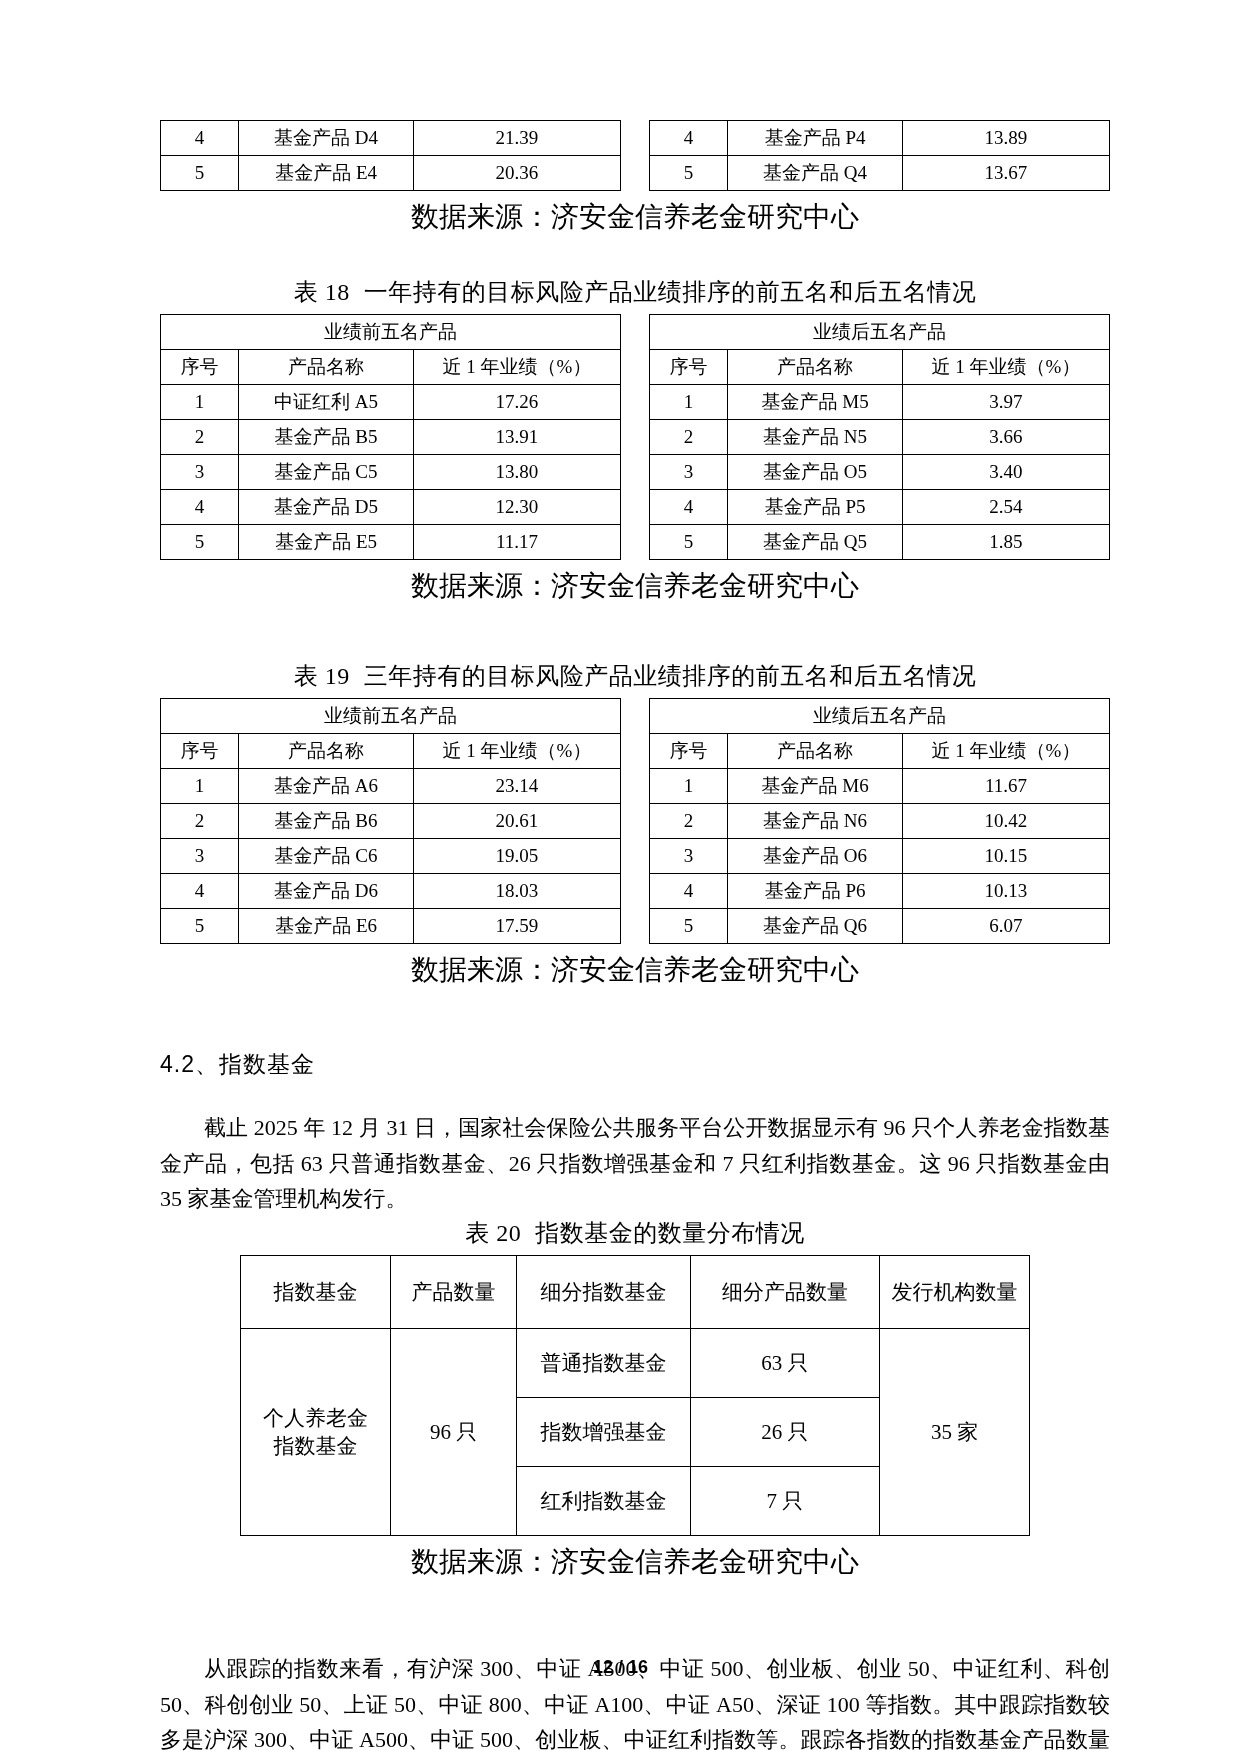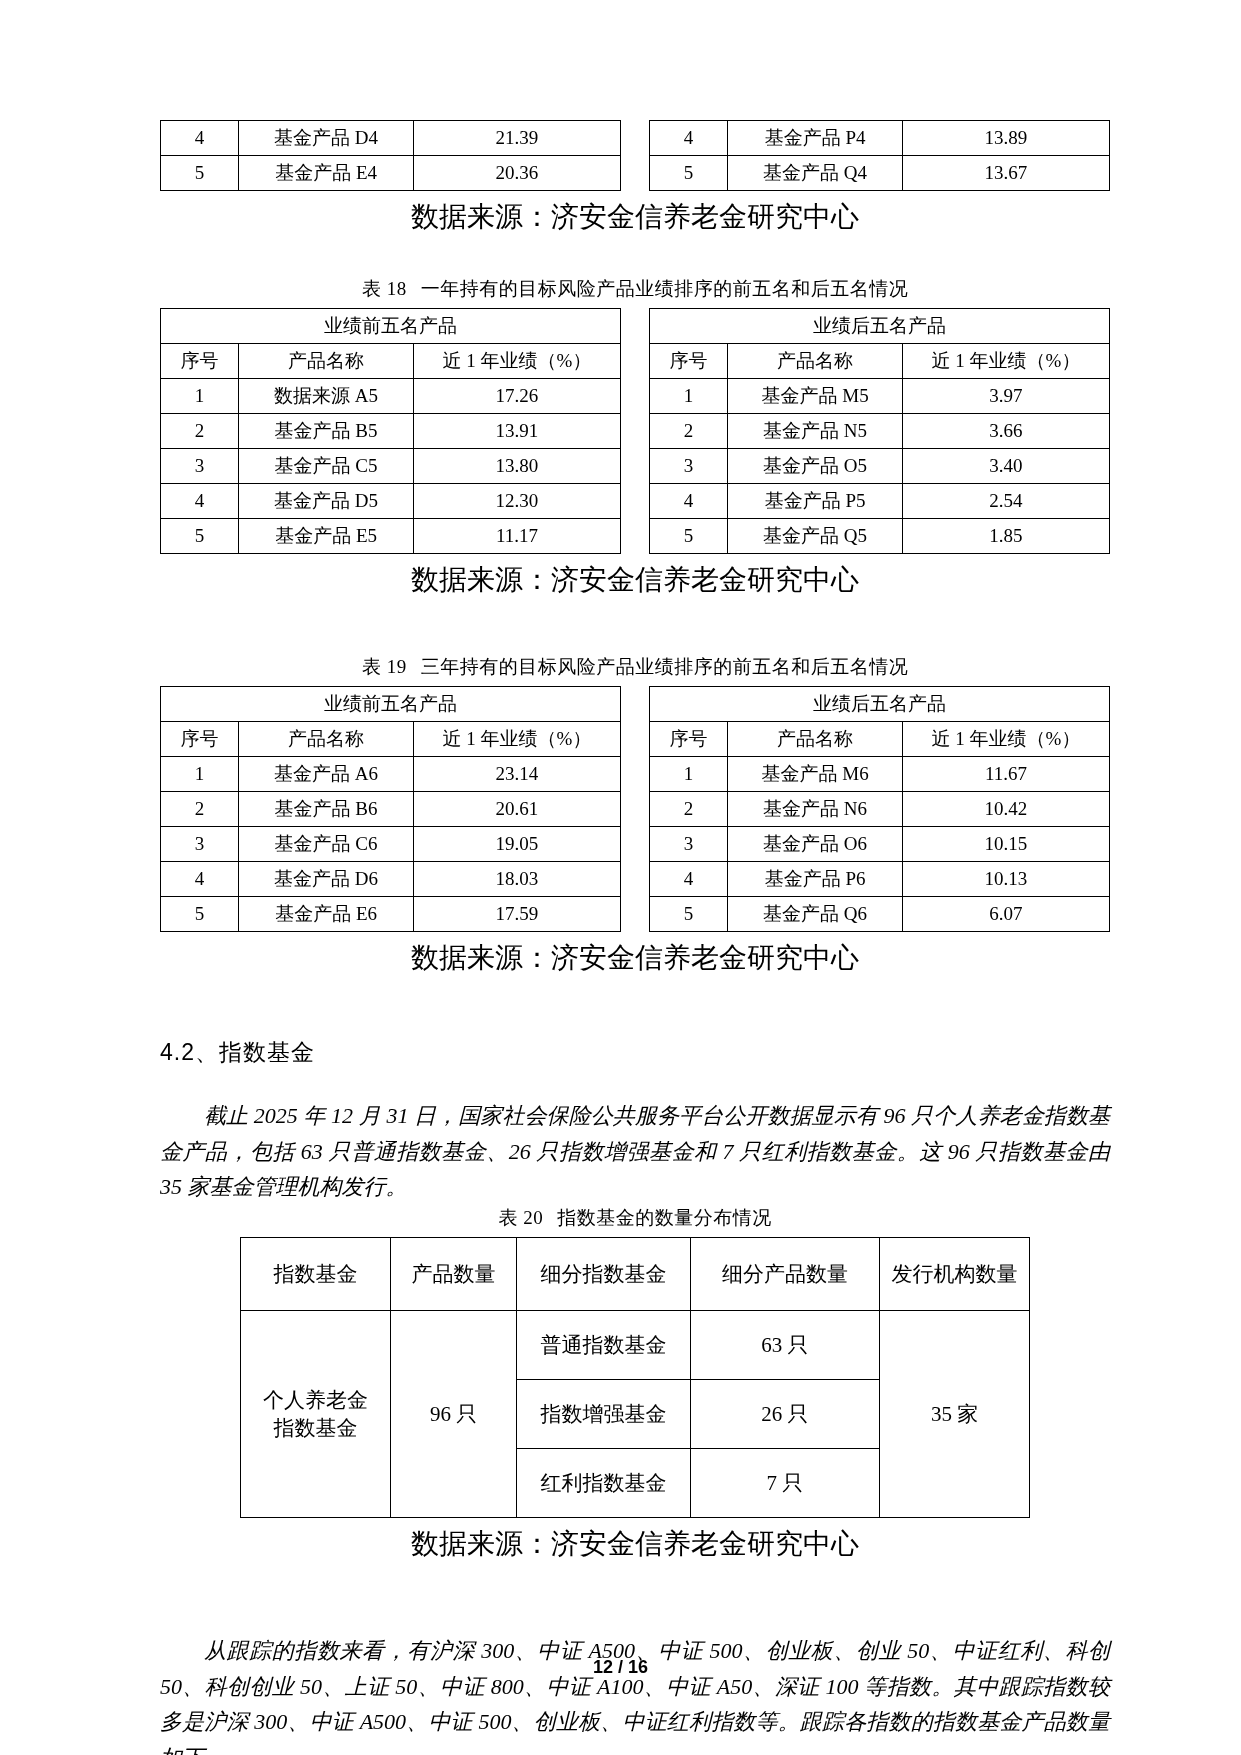--- a/index.html
+++ b/index.html
@@ -52,21 +52,21 @@
   .half { width: 461px; }
   .gap { width: 28px; }
   .half table { width: 100%; }
 
   .col-seq  { width: 17%; }
   .col-name { width: 38%; }
   .col-perf { width: 45%; }
 
   .tbl-title {
     text-align: center;
-    font-size: 19px;
+    font-size: 24px;
     margin: 0 0 6px 0;
     letter-spacing: 0.5px;
   }
   .tbl-title .t-label { margin-right: 14px; }
   .src {
     text-align: center;
     font-size: 28px;
     margin: 7px 0 0 0;
   }
 
@@ -82,21 +82,20 @@
     padding: 0;
     letter-spacing: 1px;
   }
   p.body {
     font-size: 22px;
     line-height: 1.62;
     margin: 0;
     text-align: justify;
     text-justify: inter-ideograph;
     text-indent: 2em;
-    font-style: italic;
   }
 
   
   table.dist {
     border-collapse: collapse;
     table-layout: fixed;
     width: 790px;
     margin: 0 auto;
     font-size: 21px;
   }
@@ -208,21 +207,21 @@
               <tr>
                 <td colspan="3">业绩前五名产品</td>
               </tr>
               <tr>
                 <td>序号</td>
                 <td>产品名称</td>
                 <td>近 1 年业绩（%）</td>
               </tr>
               <tr>
                 <td>1</td>
-                <td>数据来源 A5</td>
+                <td>中证红利 A5</td>
                 <td class="num">17.26</td>
               </tr>
               <tr>
                 <td>2</td>
                 <td>基金产品 B5</td>
                 <td class="num">13.91</td>
               </tr>
               <tr>
                 <td>3</td>
                 <td>基金产品 C5</td>

